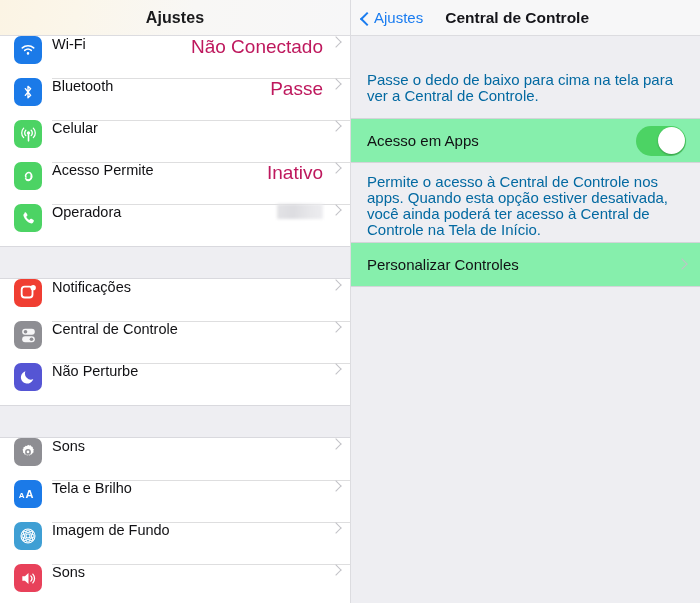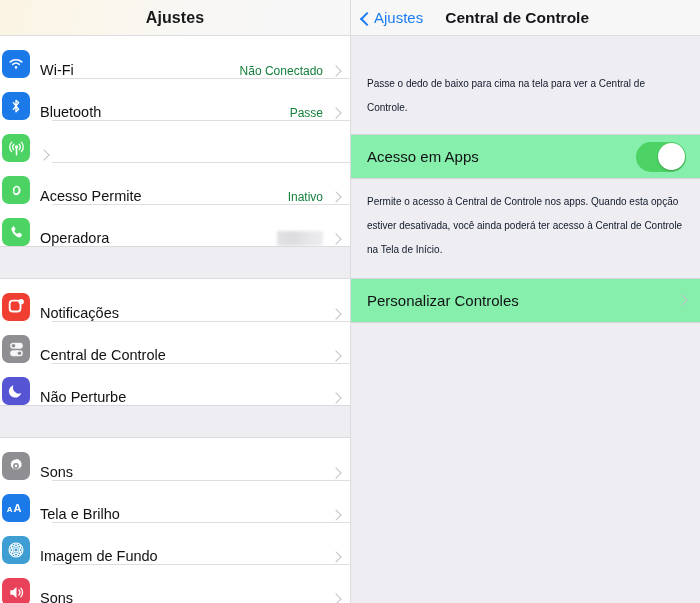--- a/index.html
+++ b/index.html
@@ -38,22 +38,22 @@
   .group.first { border-top: none; }
   .gap {
     height: 33px;
     background: #eeeef2;
     border-top: 1px solid #d9d9de;
     border-bottom: 1px solid #d9d9de;
   }
   .row {
     position: relative;
     height: 42px;
-    display: flex; align-items: flex-end;
-    padding-left: 2px; padding-right: 10px;
+    display: flex; align-items: flex-start;
+    padding-left: 14px; padding-right: 10px;
     background: #ffffff;
   }
   .row + .row::before {
     content: "";
     position: absolute; left: 52px; right: 0; top: 0;
     height: 1px; background: #dededf;
   }
   .ico {
     width: 28px; height: 28px;
     border-radius: 7px;
@@ -62,21 +62,21 @@
     margin-right: 10px;
     overflow: hidden;
   }
   .ico svg { display: block; }
   .row-label {
     font-size: 14.5px; color: #111114;
     flex: 1 1 auto;
     white-space: nowrap;
   }
   .row-value {
-    font-size: 12px; color: #15803d;
+    font-size: 19px; color: #be185d;
     margin-right: 9px;
     white-space: nowrap;
   }
   .redacted {
     display: inline-block;
     width: 46px; height: 15px;
     margin-right: 9px;
     border-radius: 1px;
     background: linear-gradient(95deg,#e3e3e6 0%,#dcdce0 35%,#e7e7ea 70%,#ededf0 100%);
     filter: blur(1.6px);
@@ -125,22 +125,22 @@
     width: 8px; height: 8px;
     border-left: 2.2px solid #1a7cf0;
     border-bottom: 2.2px solid #1a7cf0;
     transform: rotate(45deg);
   }
   #right-title {
     font-size: 15.5px; font-weight: bold; color: #15151a;
     margin-left: 22px;
   }
   .r-note {
-    font-size: 10px; line-height: 24px;
-    color: #0f172a;
+    font-size: 15px; line-height: 16px;
+    color: #0369a1;
     padding: 0 16px;
   }
   #note-top { padding-top: 36px; padding-bottom: 14px; }
   .r-card {
     background: #86efac;
     border-top: 1px solid #d4d4d9;
     border-bottom: 1px solid #d4d4d9;
   }
   .r-row {
     height: 43px;
@@ -154,21 +154,21 @@
     background: #4cd364;
     position: relative;
     flex: 0 0 50px;
   }
   .toggle .knob {
     position: absolute; top: 1.5px; right: 1.5px;
     width: 27px; height: 27px; border-radius: 50%;
     background: #ffffff;
     box-shadow: 0 1px 2px rgba(0,0,0,.28);
   }
-  #note-mid { padding-top: 11px; padding-bottom: 16px; }
+  #note-mid { padding-top: 11px; padding-bottom: 4px; }
   .r-card .chev::before { border-color: #c2c2c7; }
 </style>
 </head>
 <body>
 
 <div id="screen">
 
   <div id="left-panel">
 
     <div id="left-header">
@@ -201,20 +201,21 @@
           </div>
           <div class="row">
             <span class="ico" style="background: rgb(76, 211, 100);">
               <svg width="19" height="19" viewBox="0 0 24 24">
                 <circle cx="12" cy="10" r="2.1" fill="#fff"></circle>
                 <path d="M12 12.2V20" stroke="#fff" stroke-width="2" stroke-linecap="round"></path>
                 <path d="M8.6 6.6a4.8 4.8 0 000 6.8M15.4 6.6a4.8 4.8 0 010 6.8" stroke="#fff" stroke-width="1.7" fill="none" stroke-linecap="round"></path>
                 <path d="M5.9 4a8.5 8.5 0 000 12M18.1 4a8.5 8.5 0 010 12" stroke="#fff" stroke-width="1.6" fill="none" stroke-linecap="round"></path>
               </svg>
             </span>
+            <span class="row-label">Celular</span>
             <span class="chev"></span>
           </div>
           <div class="row">
             <span class="ico" style="background: rgb(76, 211, 100);">
               <svg width="19" height="19" viewBox="0 0 24 24">
                 <path d="M15.5 7.2a5 5 0 00-7 7l1.3-1.3a3.2 3.2 0 014.4-4.4zM8.5 16.8a5 5 0 007-7l-1.3 1.3a3.2 3.2 0 01-4.4 4.4z" fill="#fff"></path>
                 <path d="M14.8 8.4a4.5 4.5 0 01-6.4 6.4" stroke="#fff" stroke-width="2" fill="none" stroke-linecap="round"></path>
               </svg>
             </span>
             <span class="row-label">Acesso Permite</span>

